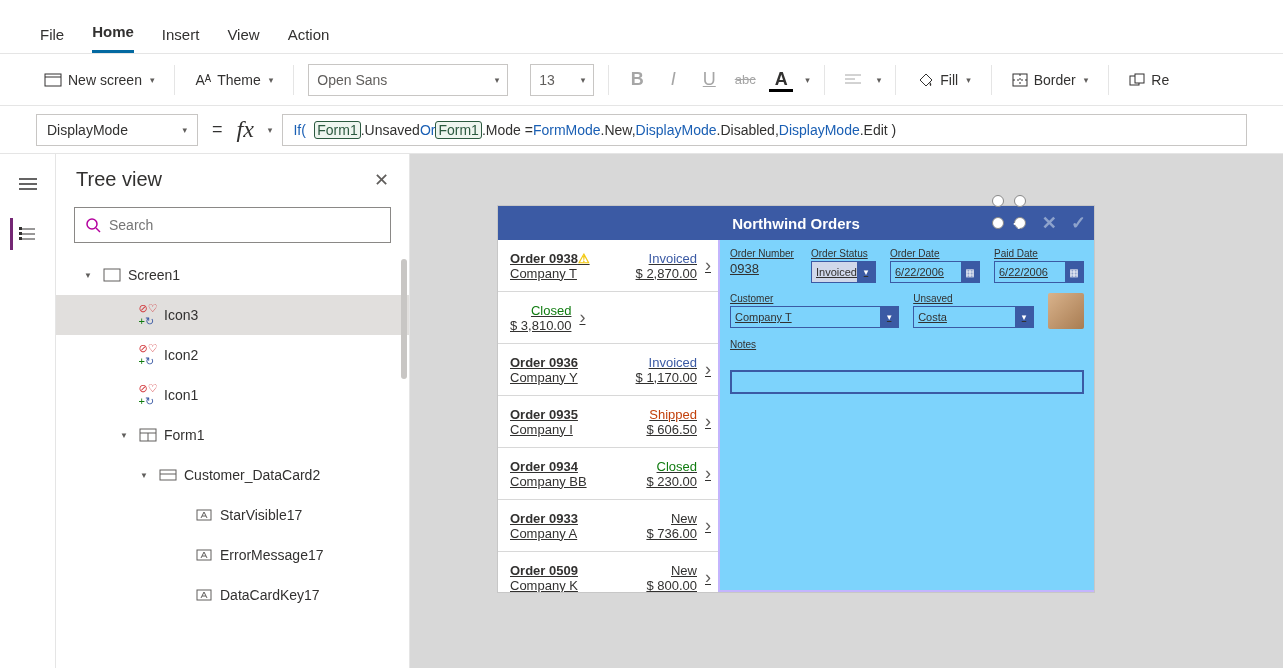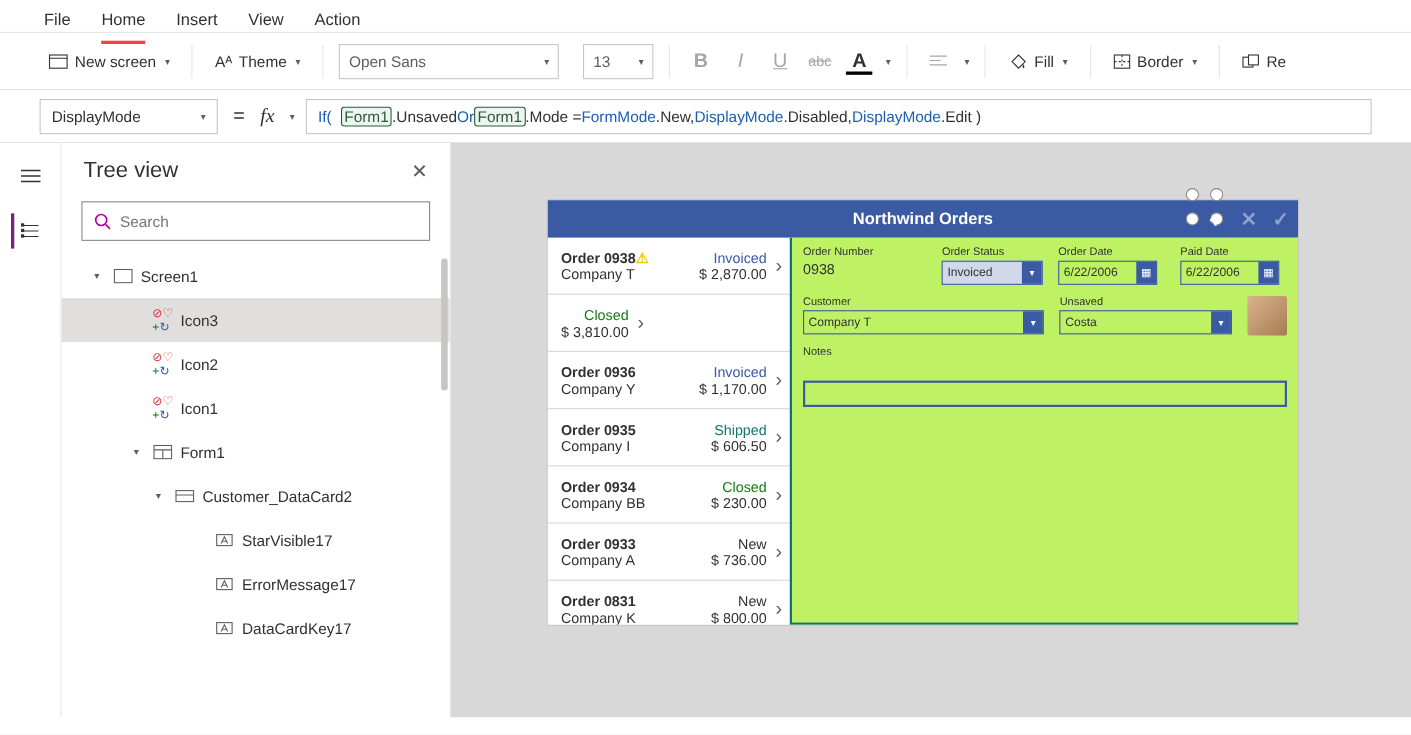--- a/index.html
+++ b/index.html
@@ -1,38 +1,38 @@
 <!DOCTYPE html>
 <html><head>
 <meta charset="utf-8">
 <style>
   * { box-sizing: border-box; margin: 0; padding: 0; font-family: "Segoe UI", -apple-system, sans-serif; }
   body { background: #fff; width: 1283px; height: 668px; overflow: hidden; font-size: 13px; color: #323130; }
 
   
-  .menu-bar { height: 30px; display: flex; align-items: flex-start; padding: 0 40px; gap: 28px; border-bottom: 1px solid #e5e5e5; }
+  .menu-bar { height: 54px; display: flex; align-items: flex-end; padding: 0 40px; gap: 28px; border-bottom: 1px solid #e5e5e5; }
   .menu-item { font-size: 15px; color: #323130; cursor: pointer; padding: 10px 0;}
-  .menu-item.active { font-weight: 400; border-bottom: 3px solid #ef4444; }
+  .menu-item.active { font-weight: 700; border-bottom: 3px solid #0369a1; }
 
   
   .toolbar { height: 52px; display: flex; align-items: center; padding: 0 38px; border-bottom: 1px solid #e5e5e5; gap: 8px; position: relative; }
   .tb-btn { display: flex; align-items: center; gap: 6px; padding: 4px 6px; cursor: pointer; font-size: 14px; color: #323130; }
   .tb-sep { width: 1px; height: 30px; background: #e5e5e5; margin: 0 6px; }
   .dd-caret { font-size: 9px; color: #605e5c; margin-left: 2px; }
   .font-select { width: 200px; height: 32px; border: 1px solid #c8c6c4; padding: 0 8px; display: flex; align-items: center; justify-content: space-between; font-size: 14px; color: #605e5c; }
   .size-select { width: 64px; height: 32px; border: 1px solid #c8c6c4; padding: 0 8px; display: flex; align-items: center; justify-content: space-between; font-size: 14px; color: #605e5c; }
   .fmt { width: 28px; height: 28px; display: flex; align-items: center; justify-content: center; color: #a6a6a6; font-size: 18px; }
   .fmt.blocked-a { color: #323130; font-weight: 600; position: relative; }
   .color-strip { position: absolute; left: 2px; right: 2px; bottom: 2px; height: 3px; background: #000; }
 
   
   .formula-bar { height: 48px; display: flex; align-items: center; padding: 0 36px; border-bottom: 1px solid #e5e5e5; gap: 10px; }
   .prop-select { width: 162px; height: 32px; border: 1px solid #c8c6c4; display: flex; align-items: center; justify-content: space-between; padding: 0 10px; font-size: 14px; }
   .eq { font-size: 18px; margin: 0 4px; }
-  .fx { font-style: italic; font-size: 18px; font-family: Georgia, serif; margin-right: 2px;}
+  .fx { font-style: italic; font-size: 24px; font-family: Georgia, serif; margin-right: 2px;}
   .formula-input { flex: 1; height: 32px; border: 1px solid #c8c6c4; display: flex; align-items: center; padding: 0 10px; font-family: Consolas, monospace; font-size: 14px; white-space: nowrap; overflow: hidden; }
   .tk-kw { color: #1a5fb4; }
   .tk-ref { color: #2b593f; border: 1px solid #2b593f; border-radius: 3px; padding: 0 2px; background: #eef5ef;}
   .tk-type { color: #1a5fb4; }
   .tk-plain { color: #323130; }
 
   
   .main { display: flex; height: calc(668px - 46px - 52px - 48px); }
   .rail { width: 56px; border-right: 1px solid #e5e5e5; display: flex; flex-direction: column; align-items: center; padding-top: 14px; gap: 18px; }
   .rail-btn { width: 32px; height: 32px; display: flex; align-items: center; justify-content: center; cursor: pointer; color: #323130; }
@@ -52,42 +52,42 @@
   .tree-row.depth1 { padding-left: 28px; }
   .tree-row.depth2 { padding-left: 64px; }
   .tree-row.depth3 { padding-left: 84px; }
   .tree-row.depth4 { padding-left: 120px; }
   .tree-toggle { width: 12px; font-size: 9px; color: #605e5c; }
   .tree-icon { width: 20px; height:20px; display:flex; align-items:center; justify-content:center; }
   .tree-label { font-size: 14px; text-align: center; }
 
   
   .canvas { flex: 1; background: #d8d8d8; position: relative; }
-  .app-frame { position: absolute; left: 88px; top: 52px; width: 682px; height: 386px; background: #fff; box-shadow: 0 0 0 1px #c7c7c7; display: flex; flex-direction: column; }
+  .app-frame { position: absolute; left: 88px; top: 52px; width: 596px; height: 386px; background: #fff; box-shadow: 0 0 0 1px #c7c7c7; display: flex; flex-direction: column; }
   .app-header { height: 34px; background: #3b5aa4; color: #fff; display: flex; align-items: center; justify-content: center; font-weight: 700; font-size: 15px; position: relative; }
   .app-header-icons { position: absolute; right: 8px; display: flex; gap: 14px; align-items: center; }
   .app-header-icons span { color: #8ea3cc; font-size: 18px; }
-  .app-body { flex: 1; display: flex; overflow: hidden; }
+  .app-body { flex: 1; display: flex; overflow: hidden; text-decoration: underline; }
 
   .order-list { width: 222px; border-right: 1px solid #d8d8d8; overflow-y: hidden; }
   .order-row { height: 52px; border-bottom: 1px solid #d8d8d8; display: flex; align-items: center; padding: 0 6px 0 12px; gap: 6px; }
   .order-row .col1 { flex: 1; }
   .order-row .title { font-weight: 700; font-size: 13px; }
   .order-row .company { font-size: 13px; color: #323130; }
   .order-row .col2 { text-align: right; }
   .order-row .status { font-size: 13px; font-weight:500;}
   .order-row .amount { font-size: 13px; }
   .order-row .chev { color: #605e5c; font-size: 18px; padding: 0 2px; }
   .st-invoiced { color: #3b5aa4; }
   .st-closed { color: #107c10; }
-  .st-shipped { color: #0f766e; }
+  .st-shipped { color: #c2410c; }
   .st-new { color: #323130; }
   .warn-icon { color:#f2c811; font-size:13px; }
 
-  .detail-form { flex: 1; border: 2px solid #0f766e; position: relative; padding: 8px 10px 12px 10px; background:#bef264; overflow:visible; margin:-2px -2px 0 -2px;}
+  .detail-form { flex: 1; border: 2px solid #c4b5fd; position: relative; padding: 8px 10px 12px 10px; background:#7dd3fc; overflow:visible; margin:-2px -2px 0 -2px;}
   .field-row { display: flex; gap: 14px; margin-bottom: 10px; }
   .field { display: flex; flex-direction: column; gap: 2px; flex:1; }
   .field-label { font-size: 10px; color: #323130; }
   .field-value { font-size: 13px; }
   .select-box { height: 22px; border: 1px solid #3b5aa4; display: flex; align-items: center; justify-content: space-between; padding: 0 0 0 4px; font-size: 11px; }
   .select-box .arrow { width: 18px; height: 100%; background: #3b5aa4; color: #fff; display: flex; align-items: center; justify-content: center; font-size: 9px; }
   .select-box.highlight { background:#d0d8ea; }
   .date-box { height: 22px; border: 1px solid #3b5aa4; display: flex; align-items: center; justify-content: space-between; padding: 0 0 0 4px; font-size: 11px; width:90px;}
   .date-box .cal { width: 18px; height: 100%; background: #3b5aa4; color: #fff; display: flex; align-items: center; justify-content: center; font-size: 10px; }
   .notes-box { height: 24px; border: 2px solid #3b5aa4; width: 100%; }
@@ -406,21 +406,21 @@
                 <div class="company">Company A</div>
               </div>
               <div class="col2">
                 <div class="status st-new">New</div>
                 <div class="amount">$ 736.00</div>
               </div>
               <div class="chev">›</div>
             </div>
             <div class="order-row">
               <div class="col1">
-                <div class="title">Order 0831</div>
+                <div class="title">Order 0509</div>
                 <div class="company">Company K</div>
               </div>
               <div class="col2">
                 <div class="status st-new">New</div>
                 <div class="amount">$ 800.00</div>
               </div>
               <div class="chev">›</div>
             </div>
           </div>
         <div class="detail-form">

